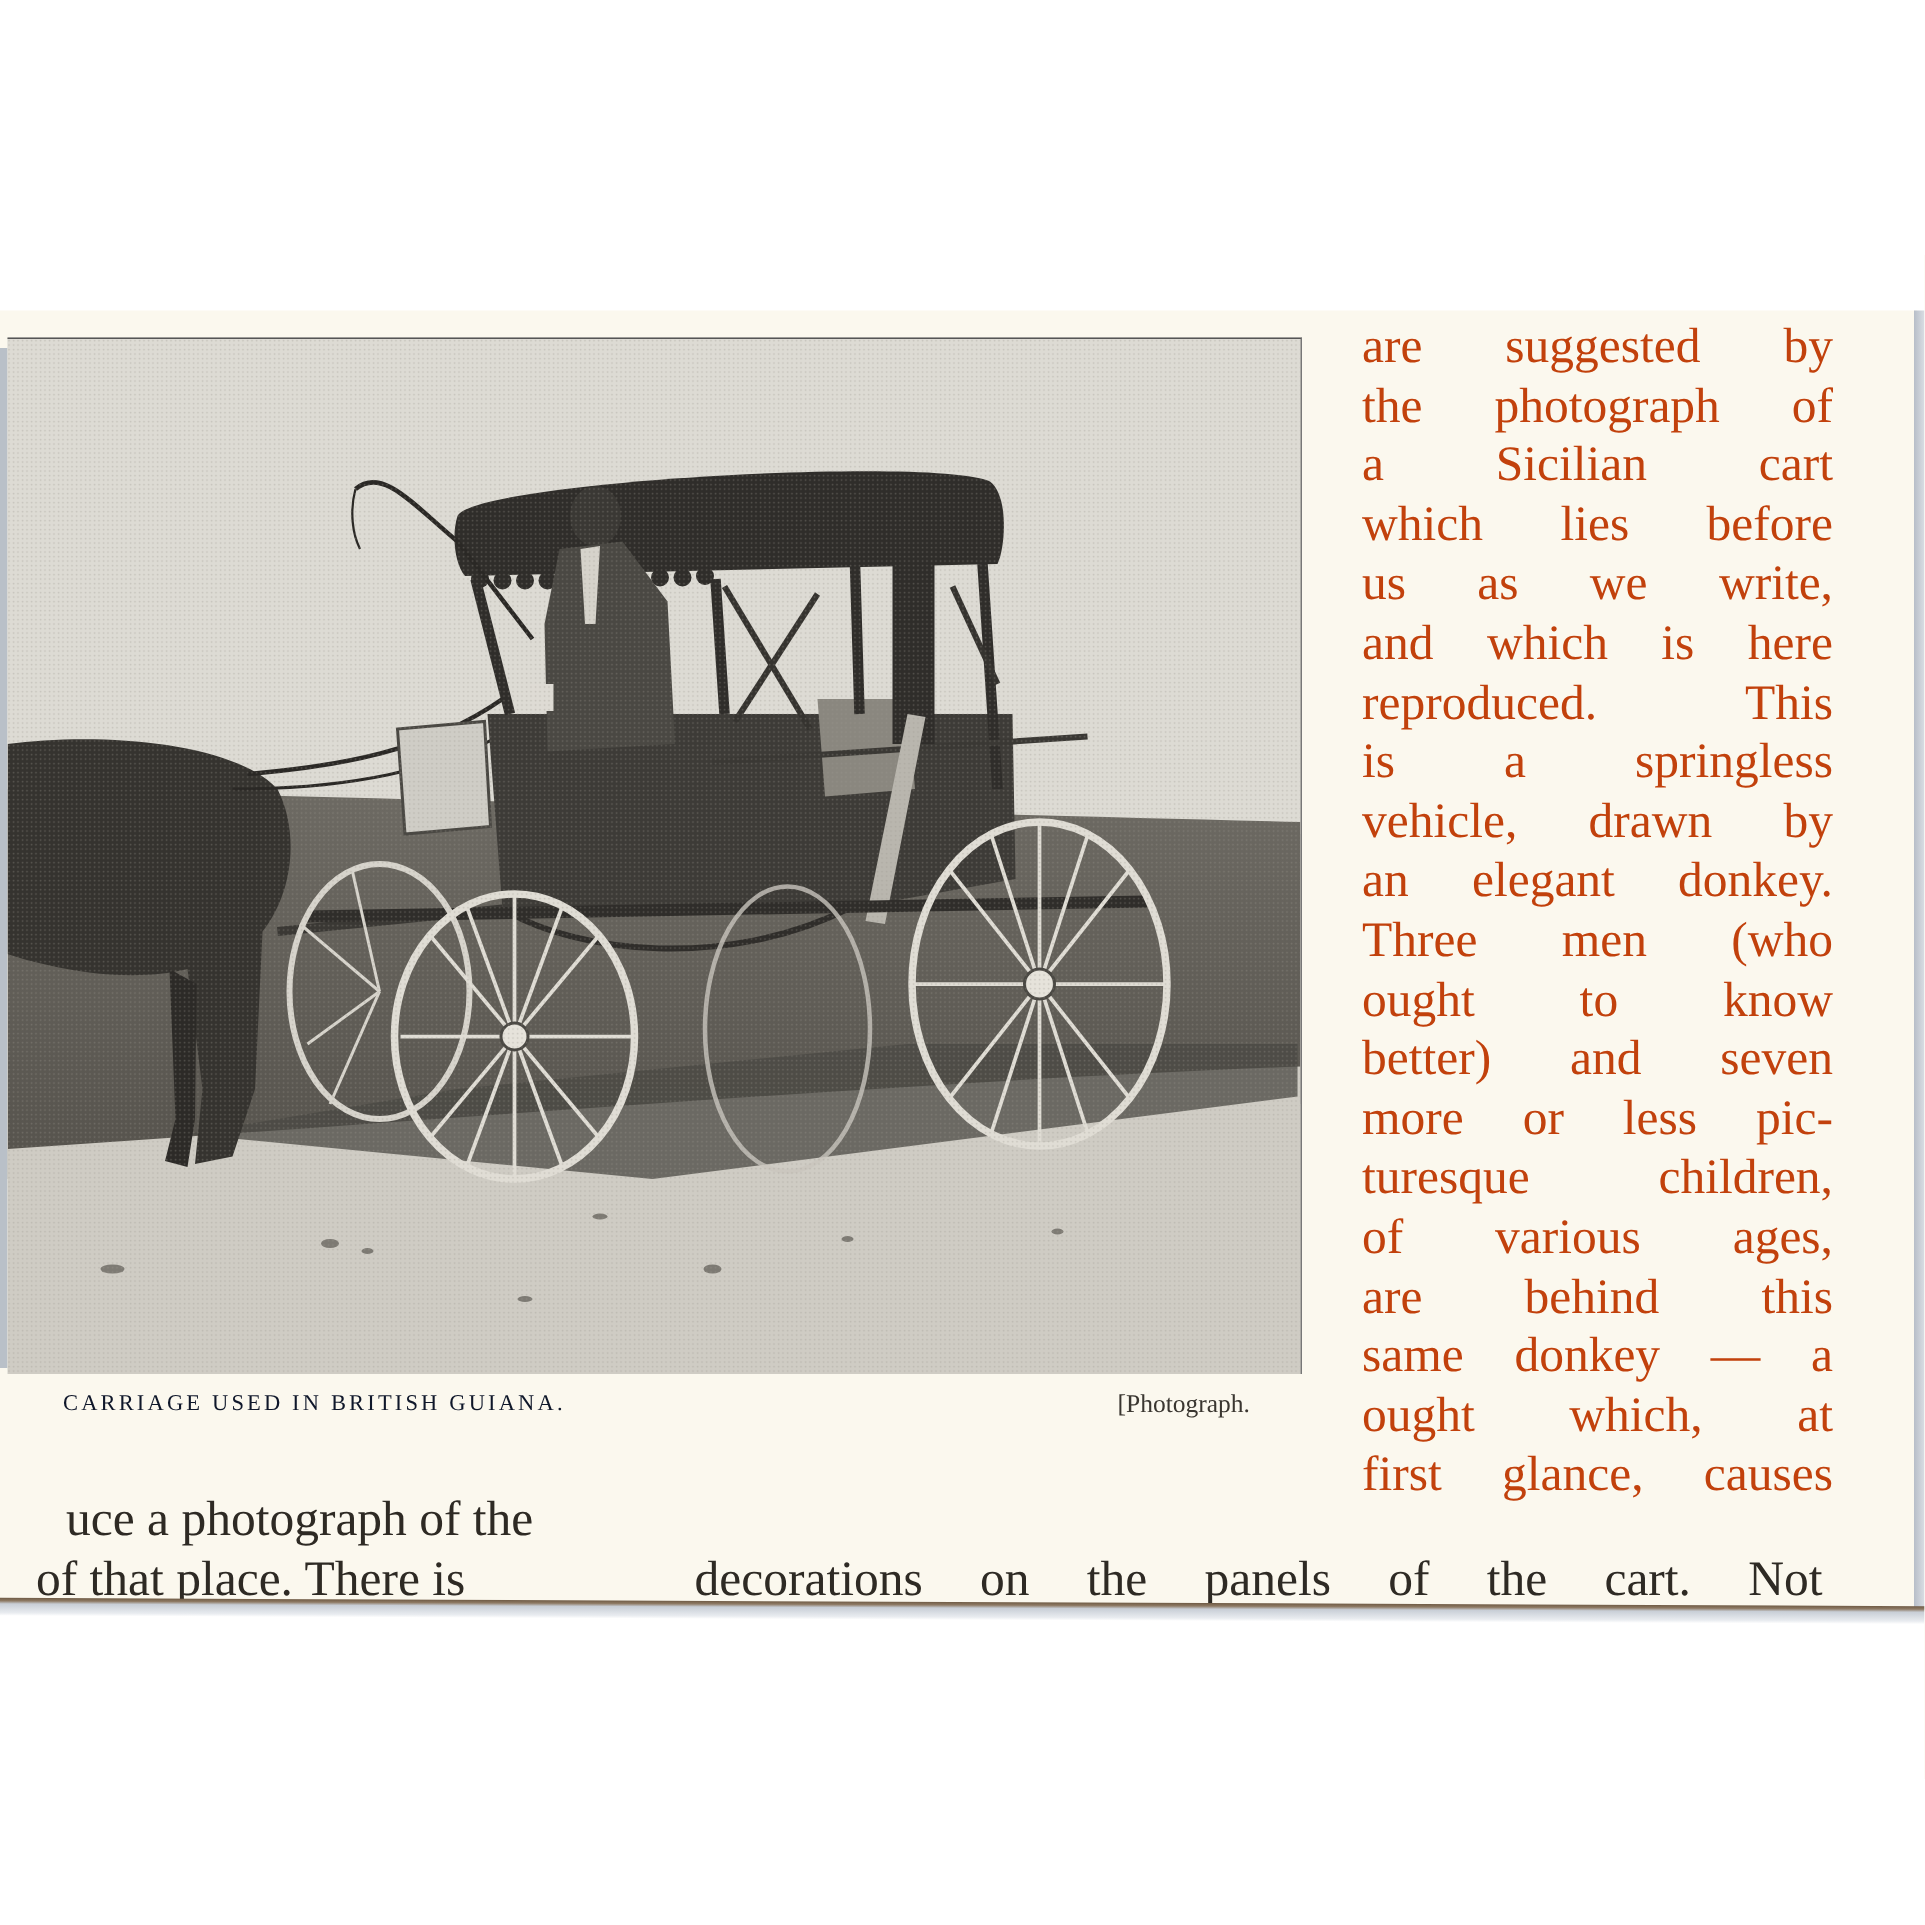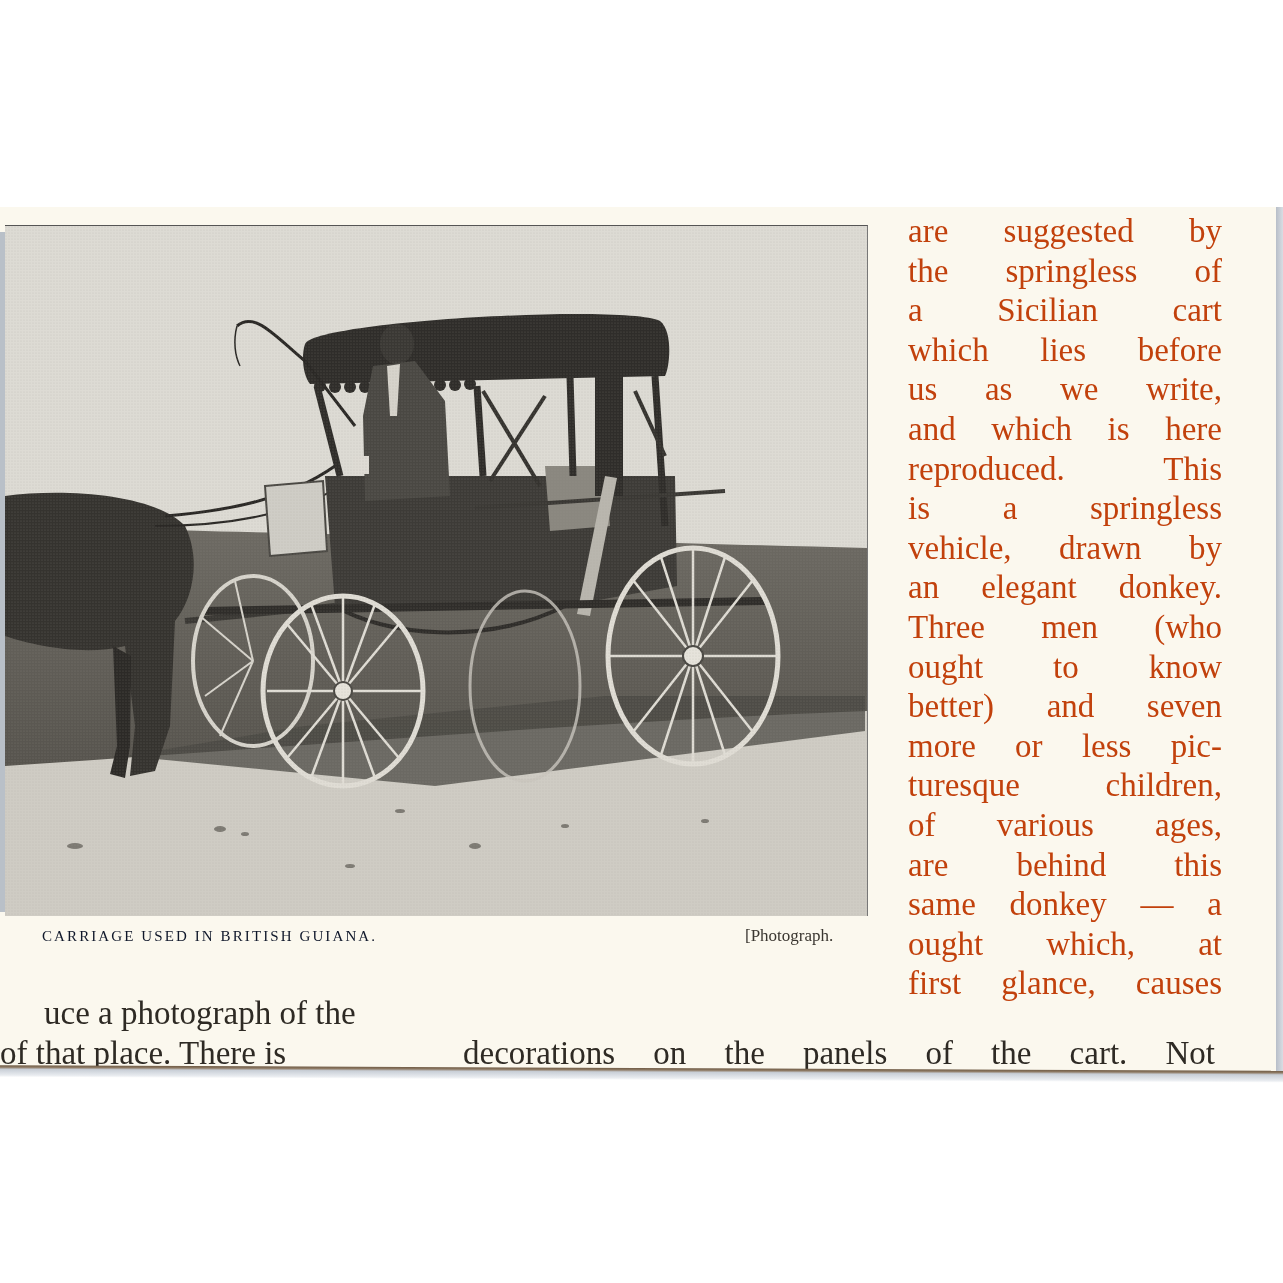--- a/index.html
+++ b/index.html
@@ -90,21 +90,21 @@
       position: relative;
       height: 40px;
       font-size: 33px;
       line-height: 40px;
       color: #2e2a24;
       white-space: nowrap;
     }
     .seg { position: absolute; top: 0; }
     .seg-left-1 { left: 0; margin-left: 44px; }
     .seg-right-1 { left: 463px; width: 752px; text-align: justify; text-align-last: justify; }
-    .seg-left-2 { left: 0; }
+    .seg-left-2 { left: 0; padding-left: 24px; }
     .seg-right-2 { left: 463px; width: 752px; text-align: justify; text-align-last: justify; }
   </style>
 </head>
 <body>
 
 <div class="page"></div>
 <div class="page-edge-left"></div>
 <div class="page-edge-right"></div>
 
 <div class="photo" title="Halftone photograph of a covered four-wheeled carriage with a fringed canopy top, a driver seated holding reins and a whip, drawn by a dark horse at the left, on a dirt road with a low grassy bank behind.">
@@ -252,21 +252,21 @@
   </svg>
 </div>
 
 <div class="caption-row">
   <span class="caption-title">Carriage used in British Guiana.</span>
   <span class="caption-credit">[Photograph.</span>
 </div>
 
 <div class="right-col">
   <div class="line">are suggested by</div>
-  <div class="line">the springless of</div>
+  <div class="line">the photograph of</div>
   <div class="line">a Sicilian cart</div>
   <div class="line">which lies before</div>
   <div class="line">us as we write,</div>
   <div class="line">and which is here</div>
   <div class="line">reproduced. This</div>
   <div class="line">is a springless</div>
   <div class="line">vehicle, drawn by</div>
   <div class="line">an elegant donkey.</div>
   <div class="line">Three men (who</div>
   <div class="line">ought to know</div>

